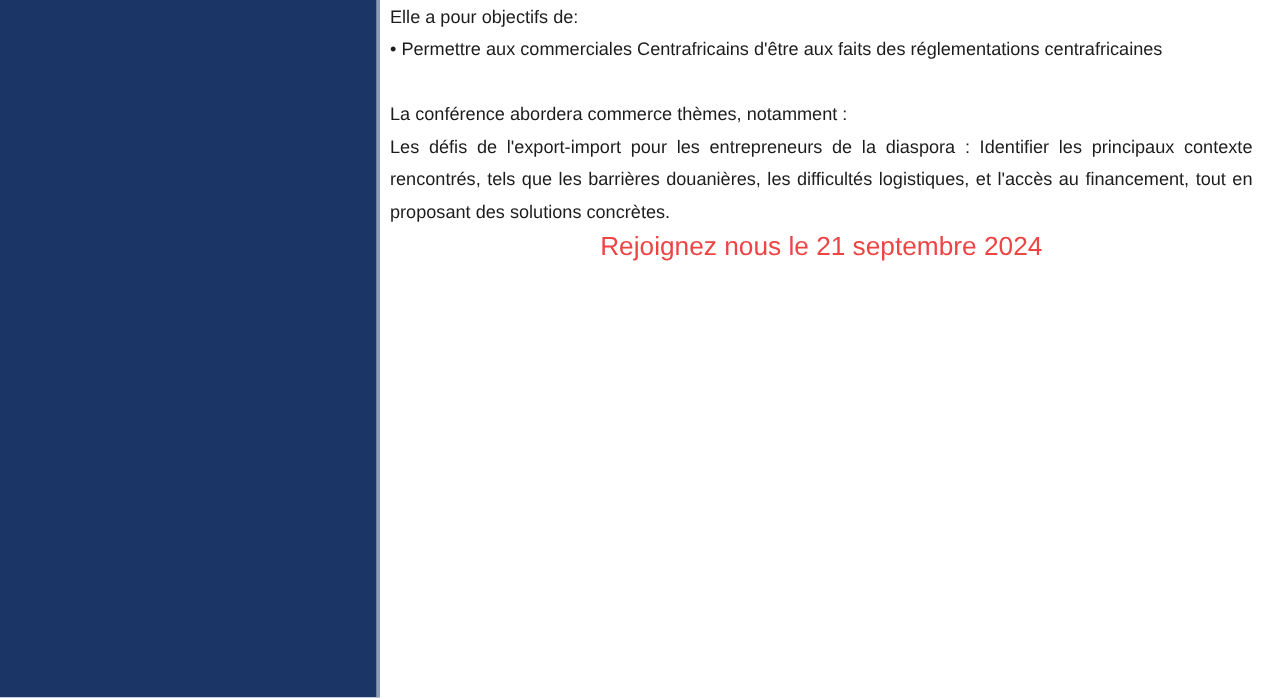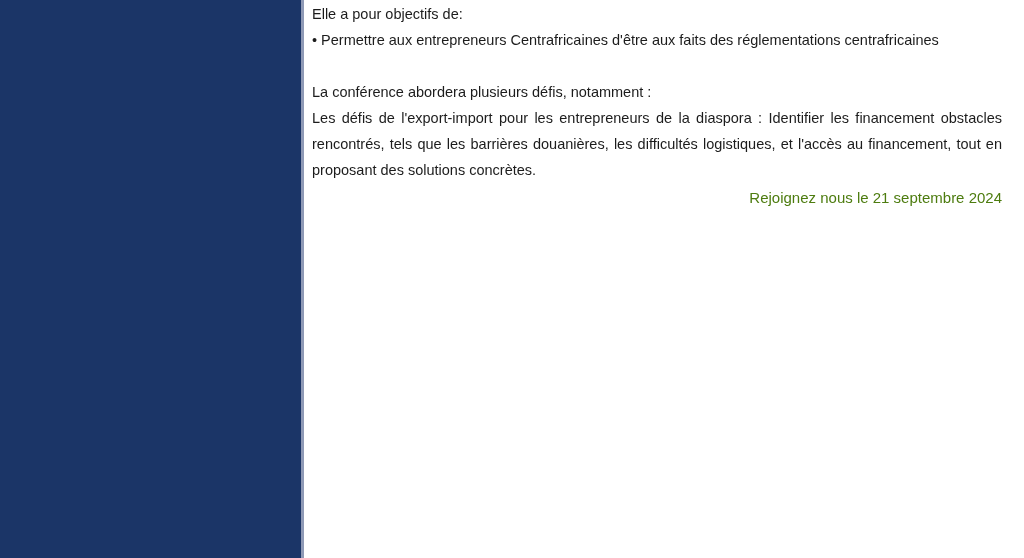--- a/index.html
+++ b/index.html
@@ -31,32 +31,32 @@
     margin: 0;
     font-size: 14.5px;
     line-height: 26px;
     text-align: justify;
     text-justify: inter-word;
   }
   .blank-line {
     height: 26px;
   }
   .content p.cta {
-    font-size: 15px;
+    font-size: 21px;
     line-height: 30px;
-    text-align: right;
-    color: #4d7c0f;
+    text-align: center;
+    color: #ef4444;
   }
 </style>
 </head>
 <body>
 
 <div class="page">
   <div class="sidebar"></div>
   <div class="content">
     <p>Elle a pour objectifs de:</p>
-    <p>• Permettre aux entrepreneurs Centrafricaines d'être aux faits des réglementations centrafricaines</p>
+    <p>• Permettre aux commerciales Centrafricains d'être aux faits des réglementations centrafricaines</p>
     <div class="blank-line"></div>
-    <p>La conférence abordera plusieurs défis, notamment :</p>
-    <p>Les défis de l'export-import pour les entrepreneurs de la diaspora : Identifier les financement obstacles rencontrés, tels que les barrières douanières, les difficultés logistiques, et l'accès au financement, tout en proposant des solutions concrètes.</p>
+    <p>La conférence abordera commerce thèmes, notamment :</p>
+    <p>Les défis de l'export-import pour les entrepreneurs de la diaspora : Identifier les principaux contexte rencontrés, tels que les barrières douanières, les difficultés logistiques, et l'accès au financement, tout en proposant des solutions concrètes.</p>
     <p class="cta">Rejoignez nous le 21 septembre 2024</p>
   </div>
 </div>
 
 </body></html>

